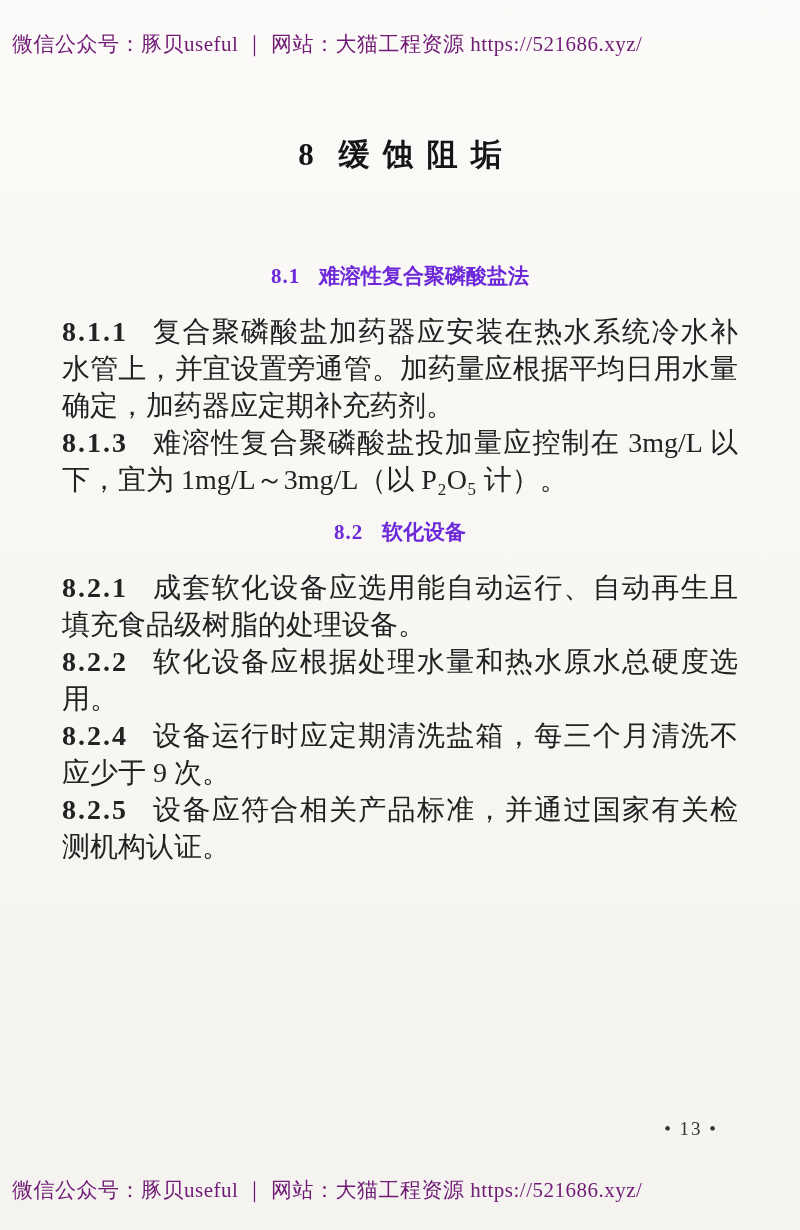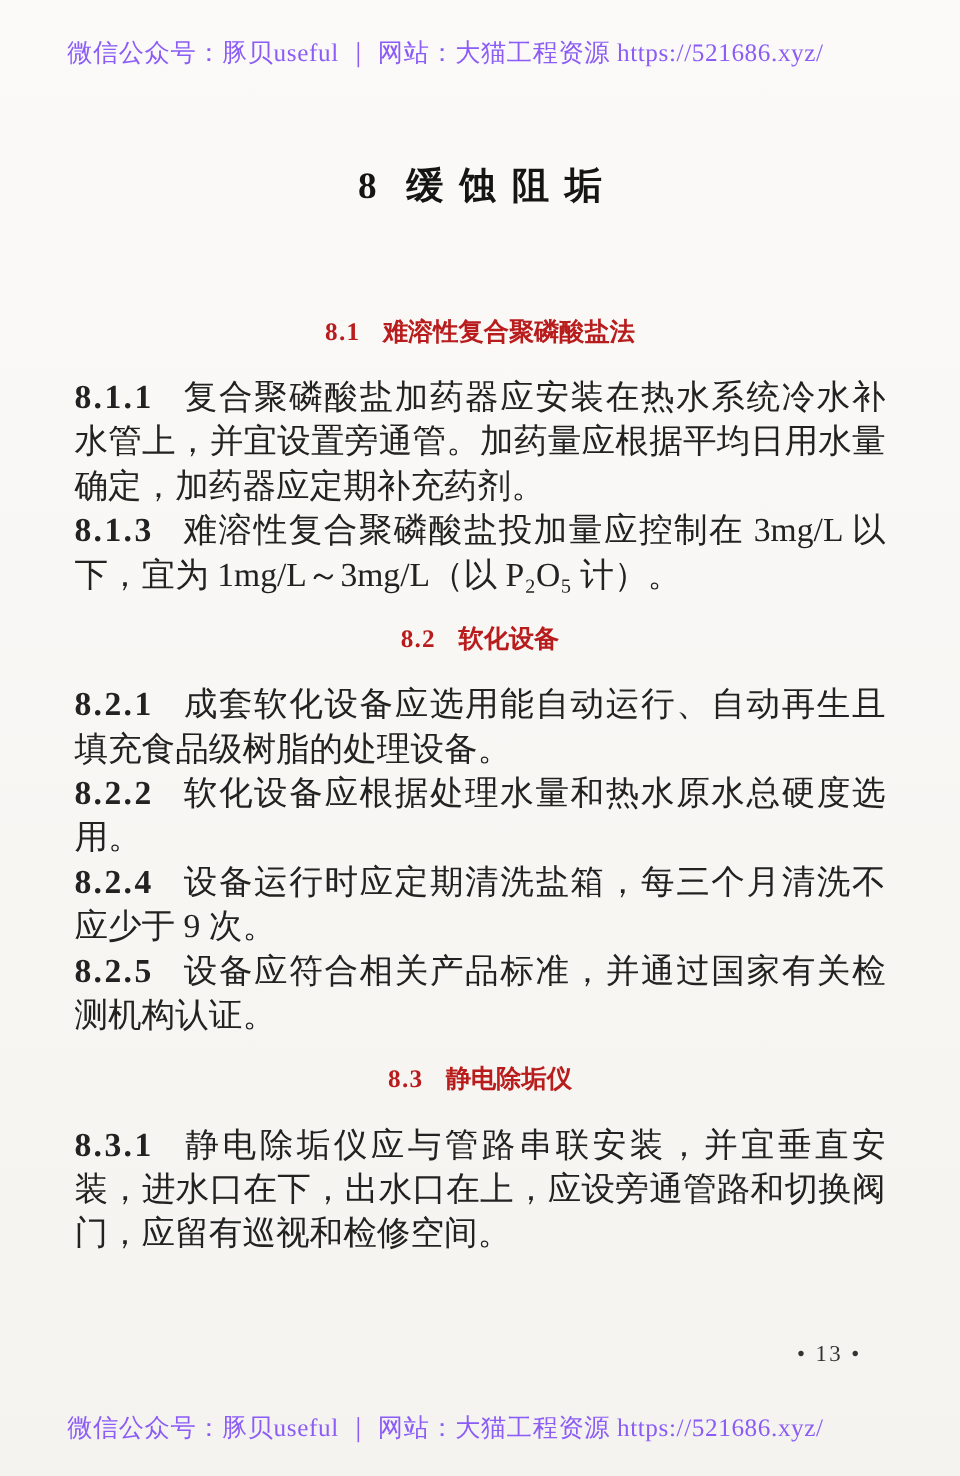--- a/index.html
+++ b/index.html
@@ -4,40 +4,39 @@
 <style>
   html,body{margin:0;padding:0;}
   body{
     width:800px;height:1230px;position:relative;overflow:hidden;
     background:linear-gradient(180deg,#fbfaf8 0%,#f7f6f3 60%,#f4f3f0 100%);
     font-family:"Liberation Serif","DejaVu Serif",serif;
     color:#1f1f1f;
   }
   .banner{
     position:absolute;left:12px;right:12px;
-    color:#8b5cf6;
+    color:#701a75;
     font-size:21px;
     letter-spacing:0.5px;
     white-space:nowrap;
-    margin-left:44px;
   }
   .banner.top{top:30px;}
   .banner.bottom{bottom:26px;}
   .content{
     position:absolute;left:62px;right:62px;top:116px;
   }
   .chapter-title{
     text-align:center;font-weight:bold;font-size:31px;
     margin:18px 0 86px;color:#151515;
   }
   .chapter-title .num{margin-right:0.8em;}
   .chapter-title .t{letter-spacing:0.42em;margin-right:-0.42em;text-align:center;}
   .section-heading{
     text-align:center;font-weight:bold;font-size:21px;
-    margin:20px 0 23px;color:#b91c1c;
+    margin:20px 0 23px;color:#6d28d9;
   }
   .section-heading .num{margin-right:0.9em;letter-spacing:1px;}
   .clause{
     margin:0;font-size:28px;line-height:37px;
     text-align:justify;text-justify:inter-ideograph;
     color:#222;
   }
   .clause b{margin-right:0.85em;letter-spacing:2px;white-space:nowrap;}
   .page-number{
     position:absolute;right:82px;bottom:90px;
@@ -66,24 +65,18 @@
   <div>
     <div class="section-heading">
       <span class="num">8.2</span><span>软化设备</span>
     </div>
     <p class="clause"><b>8.2.1</b><span>成套软化设备应选用能自动运行、自动再生且填充食品级树脂的处理设备。</span></p>
     <p class="clause"><b>8.2.2</b><span>软化设备应根据处理水量和热水原水总硬度选用。</span></p>
     <p class="clause"><b>8.2.4</b><span>设备运行时应定期清洗盐箱，每三个月清洗不应少于 9 次。</span></p>
     <p class="clause"><b>8.2.5</b><span>设备应符合相关产品标准，并通过国家有关检测机构认证。</span></p>
   </div>
 
-  <div>
-    <div class="section-heading">
-      <span class="num">8.3</span><span>静电除垢仪</span>
-    </div>
-    <p class="clause"><b>8.3.1</b><span>静电除垢仪应与管路串联安装，并宜垂直安装，进水口在下，出水口在上，应设旁通管路和切换阀门，应留有巡视和检修空间。</span></p>
-  </div>
 
 </div>
 
 <div class="page-number">• 13 •</div>
 
 <div class="banner bottom">微信公众号：豚贝useful ｜ 网站：大猫工程资源 https://521686.xyz/</div>
 
 </body></html>

